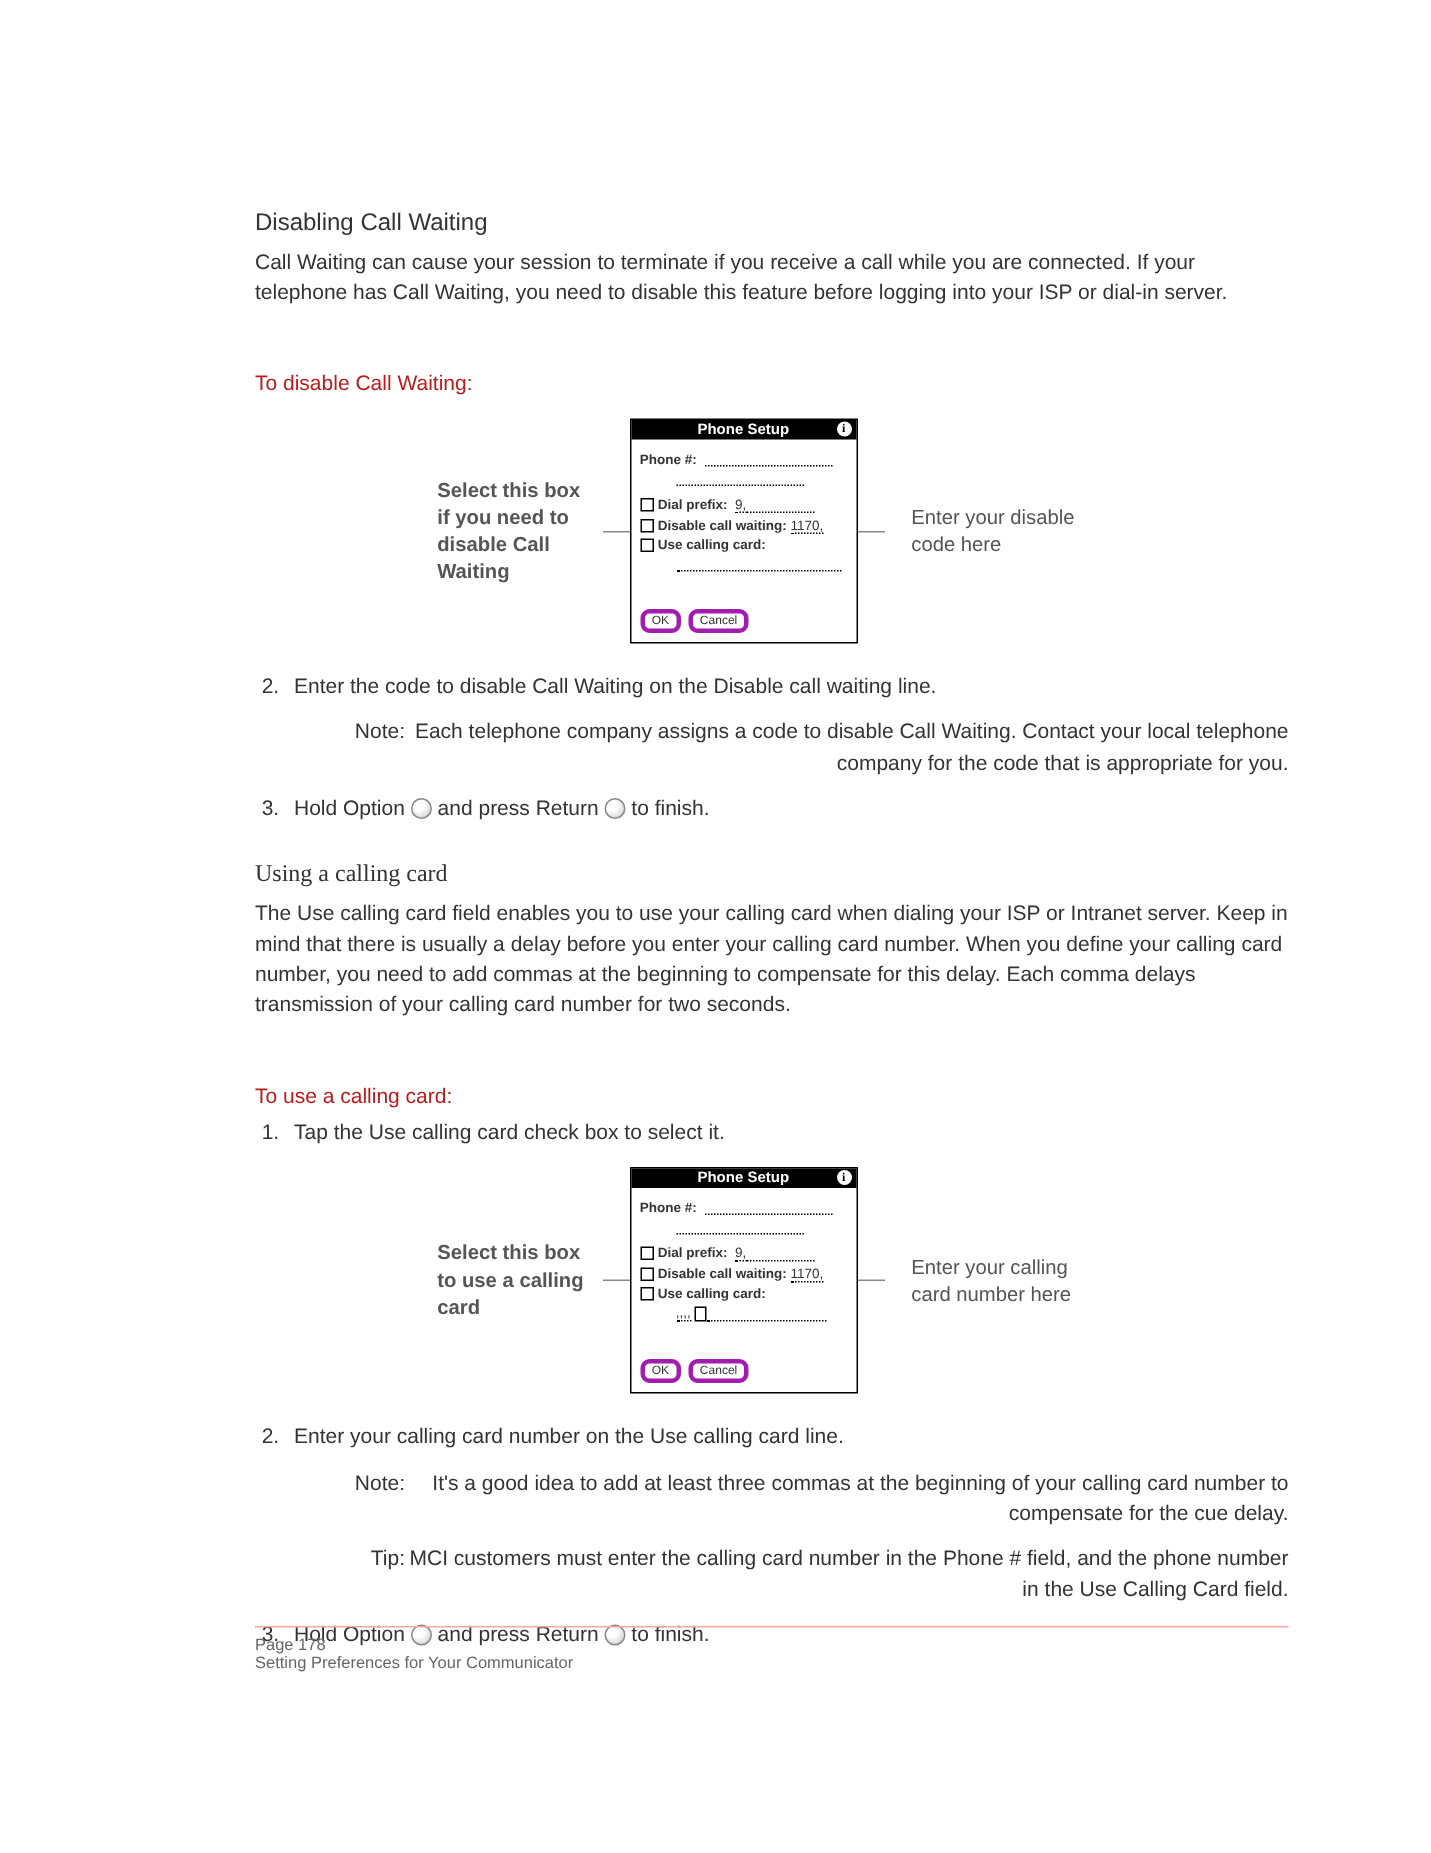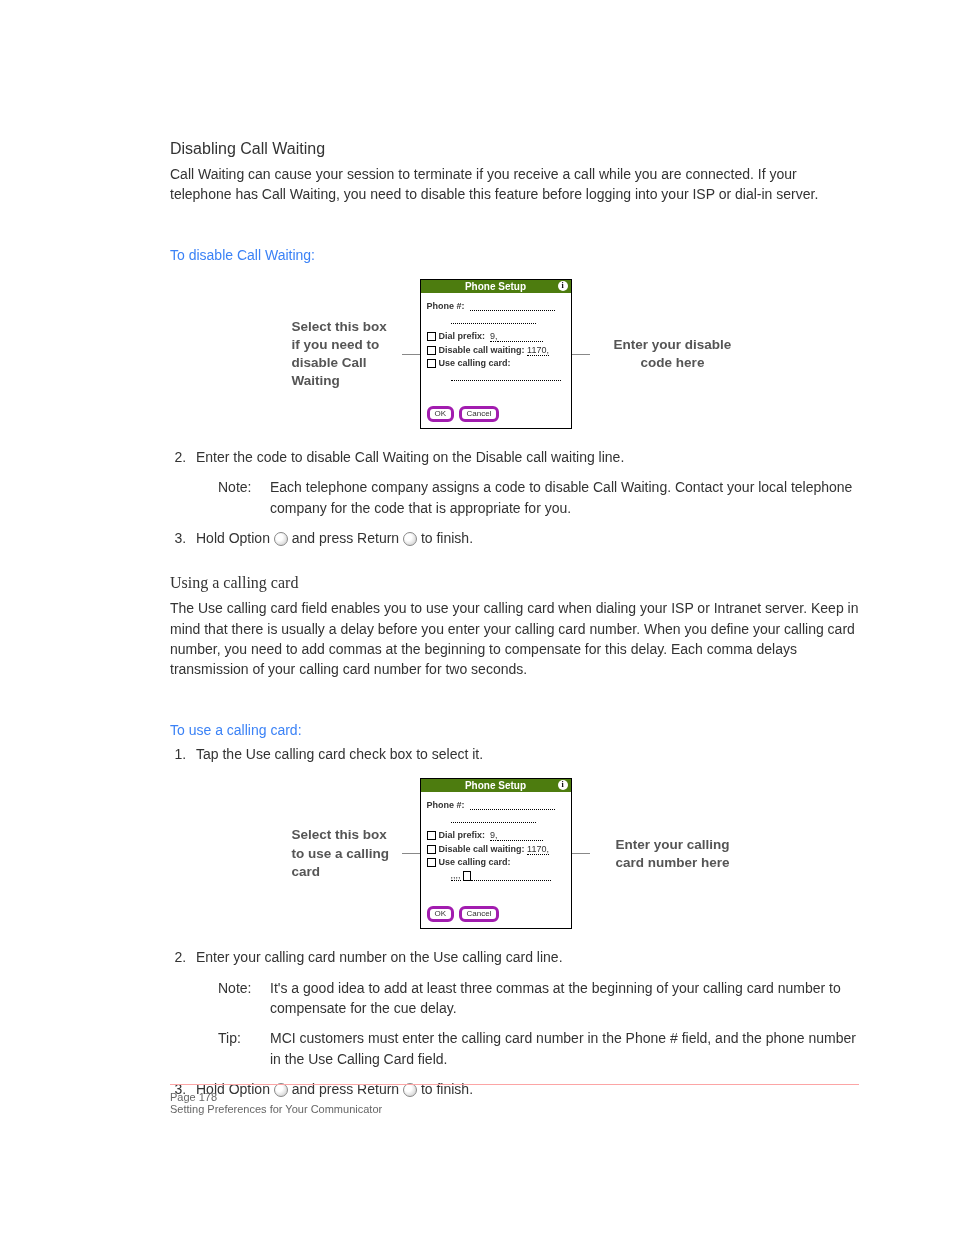--- a/index.html
+++ b/index.html
@@ -22,21 +22,21 @@
     margin: 0 0 6px 0;
     color: #333;
   }
   p {
     margin: 0 0 14px 0;
     line-height: 1.45;
     color: #333;
   }
   .bold-line {
     font-weight: 400;
-    color:#3b82f6;
+    color:#b91c1c;
     margin-bottom: 4px;
     margin-top: 40px;
   }
   .bold-line b{font-weight:500;}
   ol {
     margin: 0 0 14px 0;
     padding-left: 20px;
   }
   ol li {
     margin-bottom: 10px;
@@ -49,34 +49,34 @@
     justify-content: center;
     margin: 14px 0 18px 0;
     gap: 0;
   }
   .callout-left, .callout-right {
     font-size: 13.5px;
     color: #555;
     line-height: 1.35;
   }
   .callout-left { text-align: left; width: 100px; margin-right: 10px; font-weight: bold;}
-  .callout-right { text-align: center; width: 130px; margin-left: 18px; font-weight: bold;}
+  .callout-right { text-align: left; width: 130px; margin-left: 18px;}
   .line-mid {
     width: 18px; height: 1px; background:#888;
     align-self: center;
   }
   .device {
     border: 1px solid #000;
     width: 150px;
     background: #fff;
     font-size: 9px;
     padding-bottom: 6px;
   }
   .device-title {
-    background: #4d7c0f;
+    background: #000000;
     color: #fff;
     font-weight: bold;
     text-align: center;
     padding: 1px 0;
     position: relative;
     font-size: 10px;
   }
   .info-icon {
     position: absolute;
     right: 3px; top: 1px;
@@ -107,20 +107,21 @@
     border-radius: 6px;
     padding: 0 5px;
     font-size: 8px;
     line-height: 10px;
     margin-right: 2px;
   }
   .note-block {
     display: flex;
     margin: 10px 0 10px 22px;
     line-height: 1.45;
+    text-align: right;
   }
   .note-label { width: 52px; flex: none; color:#333;}
   .note-text { flex: 1; color:#333;}
   .icon-circle {
     display: inline-block;
     width: 12px; height: 12px;
     border: 1px solid #888;
     border-radius: 50%;
     vertical-align: middle;
     background: radial-gradient(circle at 35% 35%, #fff 30%, #ccc 90%);

